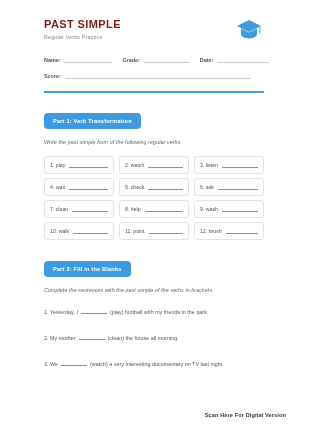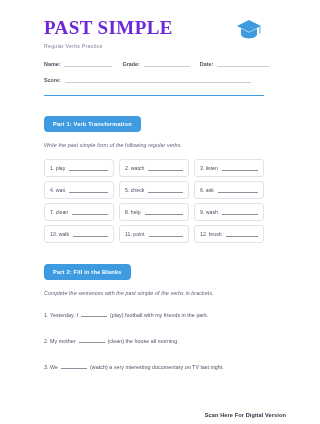--- a/index.html
+++ b/index.html
@@ -25,26 +25,25 @@
   }
 
   
   .header-row {
     display: flex;
     align-items: flex-start;
     justify-content: space-between;
   }
 
   .title {
-    font-size: 19px;
+    font-size: 11px;
     font-weight: bold;
     letter-spacing: 0.4px;
-    color: #6d28d9;
+    color: #7f1d1d;
     line-height: 1.1;
-    font-family: Liberation Serif, serif;
   }
 
   .subtitle {
     margin-top: 4px;
     font-size: 5.2px;
     letter-spacing: 0.25px;
     color: #7d8characters;
     color: #7d8696;
   }
 

